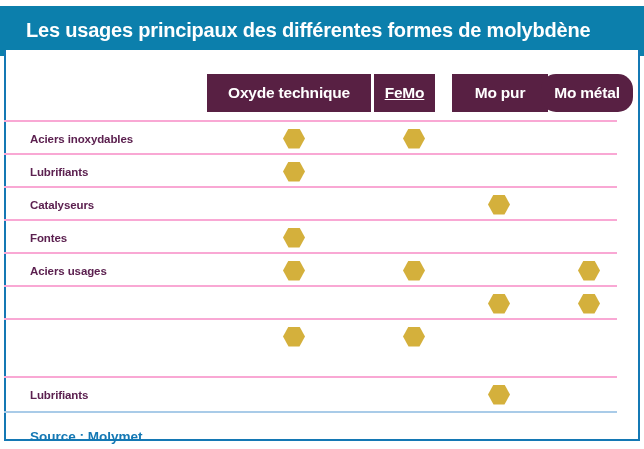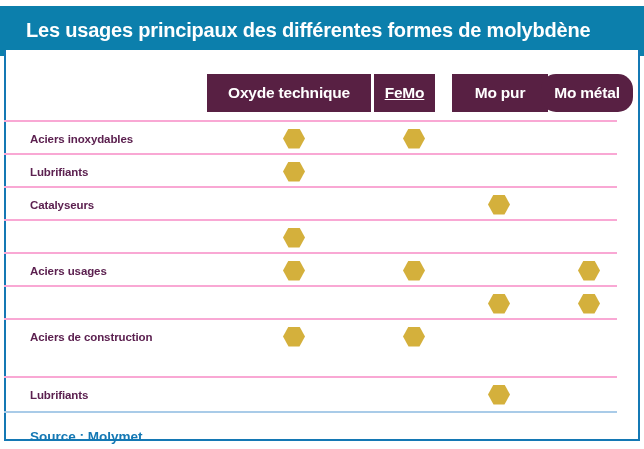--- a/index.html
+++ b/index.html
@@ -158,34 +158,34 @@
         </div>
         <div class="matrix-row" style="top: 153px;">
           <div class="row-label">Lubrifiants</div>
           <div class="hex c0"></div>
         </div>
         <div class="matrix-row" style="top: 186px;">
           <div class="row-label">Catalyseurs</div>
           <div class="hex c2"></div>
         </div>
         <div class="matrix-row" style="top: 219px;">
+          <div class="row-label">Fontes</div>
           <div class="hex c0"></div>
         </div>
         <div class="matrix-row" style="top: 252px;">
           <div class="row-label">Aciers usages</div>
           <div class="hex c0"></div>
           <div class="hex c1"></div>
           <div class="hex c3"></div>
         </div>
         <div class="matrix-row" style="top: 285px;">
           <div class="hex c2"></div>
           <div class="hex c3"></div>
         </div>
         <div class="matrix-row" style="top: 318px;">
-          <div class="row-label">Aciers de construction</div>
           <div class="hex c0"></div>
           <div class="hex c1"></div>
         </div>
         <div class="matrix-row last-row" style="top: 351px; margin-top: 25px;">
           <div class="row-label">Lubrifiants</div>
           <div class="hex c2"></div>
         </div>
       </div>
 
   </div>

